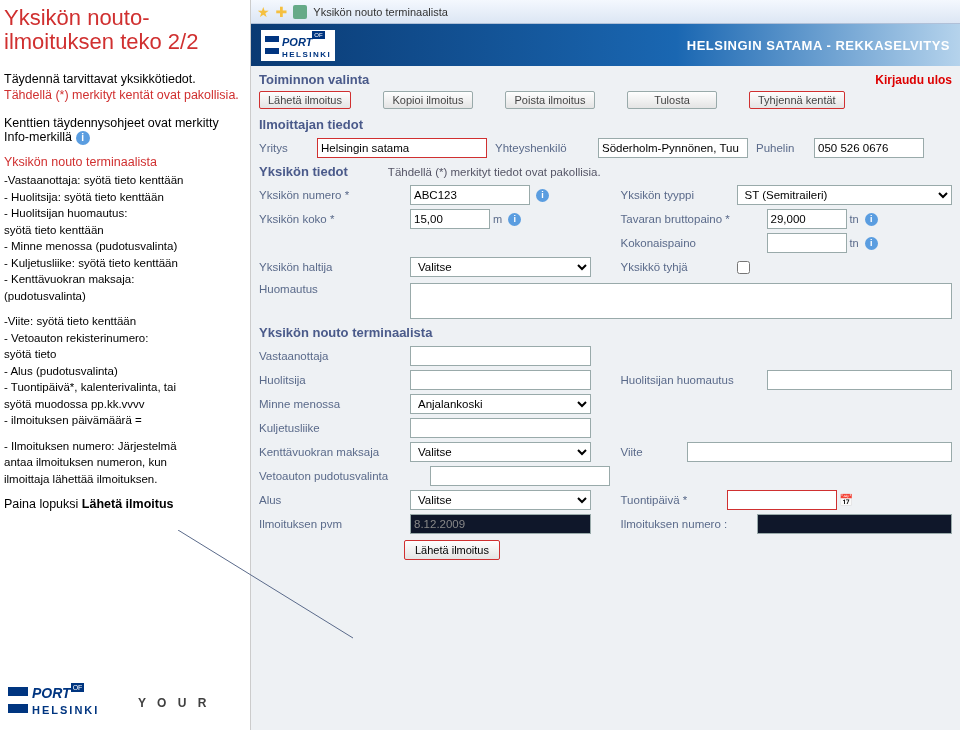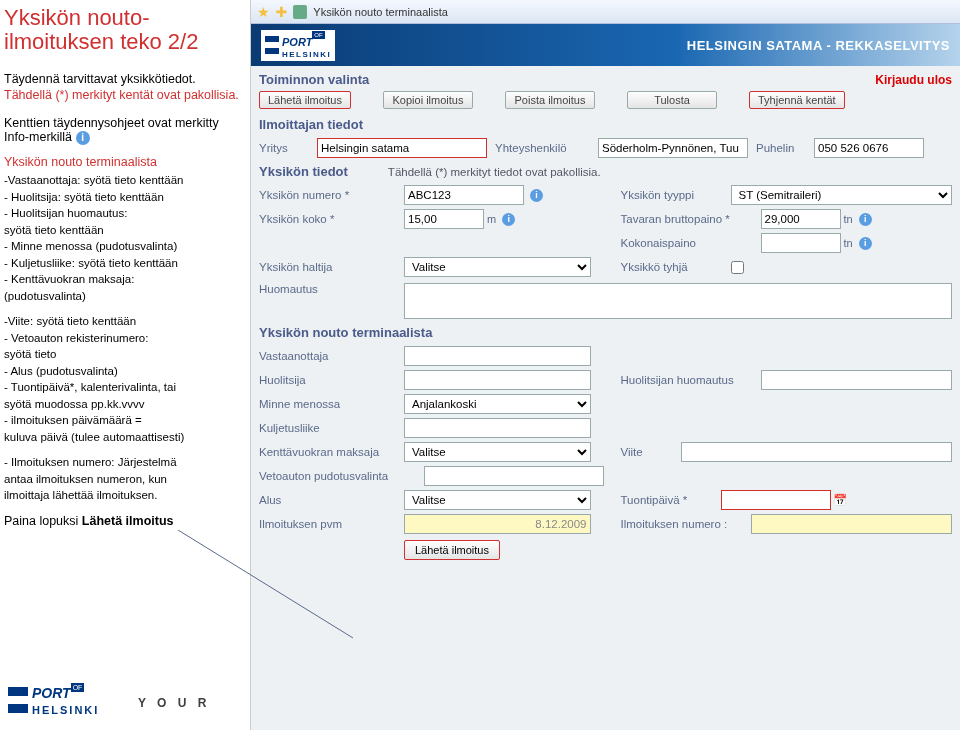--- a/index.html
+++ b/index.html
@@ -41,27 +41,27 @@
 
   .btn-row { display:flex; gap:32px; margin:4px 0 8px; }
   .btn { background:linear-gradient(#fefefe,#e4e4e4); border:1px solid #9aa; border-radius:2px; padding:2px 8px; font-size:11px; color:#444; min-width:90px; text-align:center; cursor:pointer;}
   .btn.red { border:1.5px solid #d03030; }
 
   .section-title { color:#4a5a8a; font-weight:bold; font-size:13px; margin:6px 0 6px; }
   .form-grid { display:grid; grid-template-columns: 110px 1fr 110px 1fr 60px 1fr; gap:4px 8px; align-items:center; }
   .form-grid .fl { color:#5a6a8a; font-size:11.5px; }
   .inp { border:1px solid #9aa; background:#fff; font-size:11.5px; padding:2px 3px; width:100%; height:20px; }
   .inp.red { border:1.5px solid #d03030; }
-  .inp.ro { background:#fef9c3; color:#888;text-align:right; }
+  .inp.ro { background:#0f172a; color:#888; }
   select.inp { height:20px; }
   .unit { color:#5a6a8a; font-size:11px; }
   .info-i { display:inline-block; width:13px; height:13px; border-radius:50%; background:#5a9de0; color:#fff; font-size:9px; font-weight:bold; text-align:center; line-height:13px; margin-left:3px;}
 
   .two-col { display:grid; grid-template-columns: 1fr 1fr; gap:4px 30px; }
-  .row { display:flex; align-items:center; }
+  .row { display:flex; align-items:center; gap:6px; }
   .row .fl { width:145px; flex:0 0 145px; color:#5a6a8a; font-size:11.5px; }
   .row .fld { flex:1; display:flex; align-items:center; gap:3px; }
   .textarea { border:1px solid #9aa; background:#fff; width:100%; height:36px; resize:none; font-size:11.5px; padding:2px;}
   .submit-btn { background:linear-gradient(#fefefe,#e4e4e4); border:1.5px solid #d03030; border-radius:2px; padding:3px 10px; font-size:11px; cursor:pointer; margin-top:6px;}
 
   .arrow-line { position:absolute; left:178px; top:530px; width:180px; height:110px; pointer-events:none; z-index:5;}
 </style>
 </head>
 <body>
 
@@ -84,21 +84,20 @@
       <div>  (pudotusvalinta)</div>
     </div>
   <div class="bullets" style="margin-top:10px">
       <div>-Viite: syötä tieto kenttään</div>
       <div>- Vetoauton rekisterinumero:</div>
       <div>  syötä tieto</div>
       <div>- Alus (pudotusvalinta)</div>
       <div>- Tuontipäivä*, kalenterivalinta, tai</div>
       <div>syötä muodossa pp.kk.vvvv</div>
       <div>- ilmoituksen päivämäärä =</div>
-      <div>  kuluva päivä (tulee automaattisesti)</div>
     </div>
   <div class="bullets" style="margin-top:10px">
       <div>- Ilmoituksen numero: Järjestelmä</div>
       <div>  antaa ilmoituksen numeron, kun</div>
       <div>  ilmoittaja lähettää ilmoituksen.</div>
     </div>
   <div class="subhead" style="margin-top:10px">Paina lopuksi <b>Lähetä ilmoitus</b></div>
 
   <svg class="arrow-line">
       <line x1="0" y1="0" x2="175" y2="108" stroke="#5a6a8a" stroke-width="1"></line>

